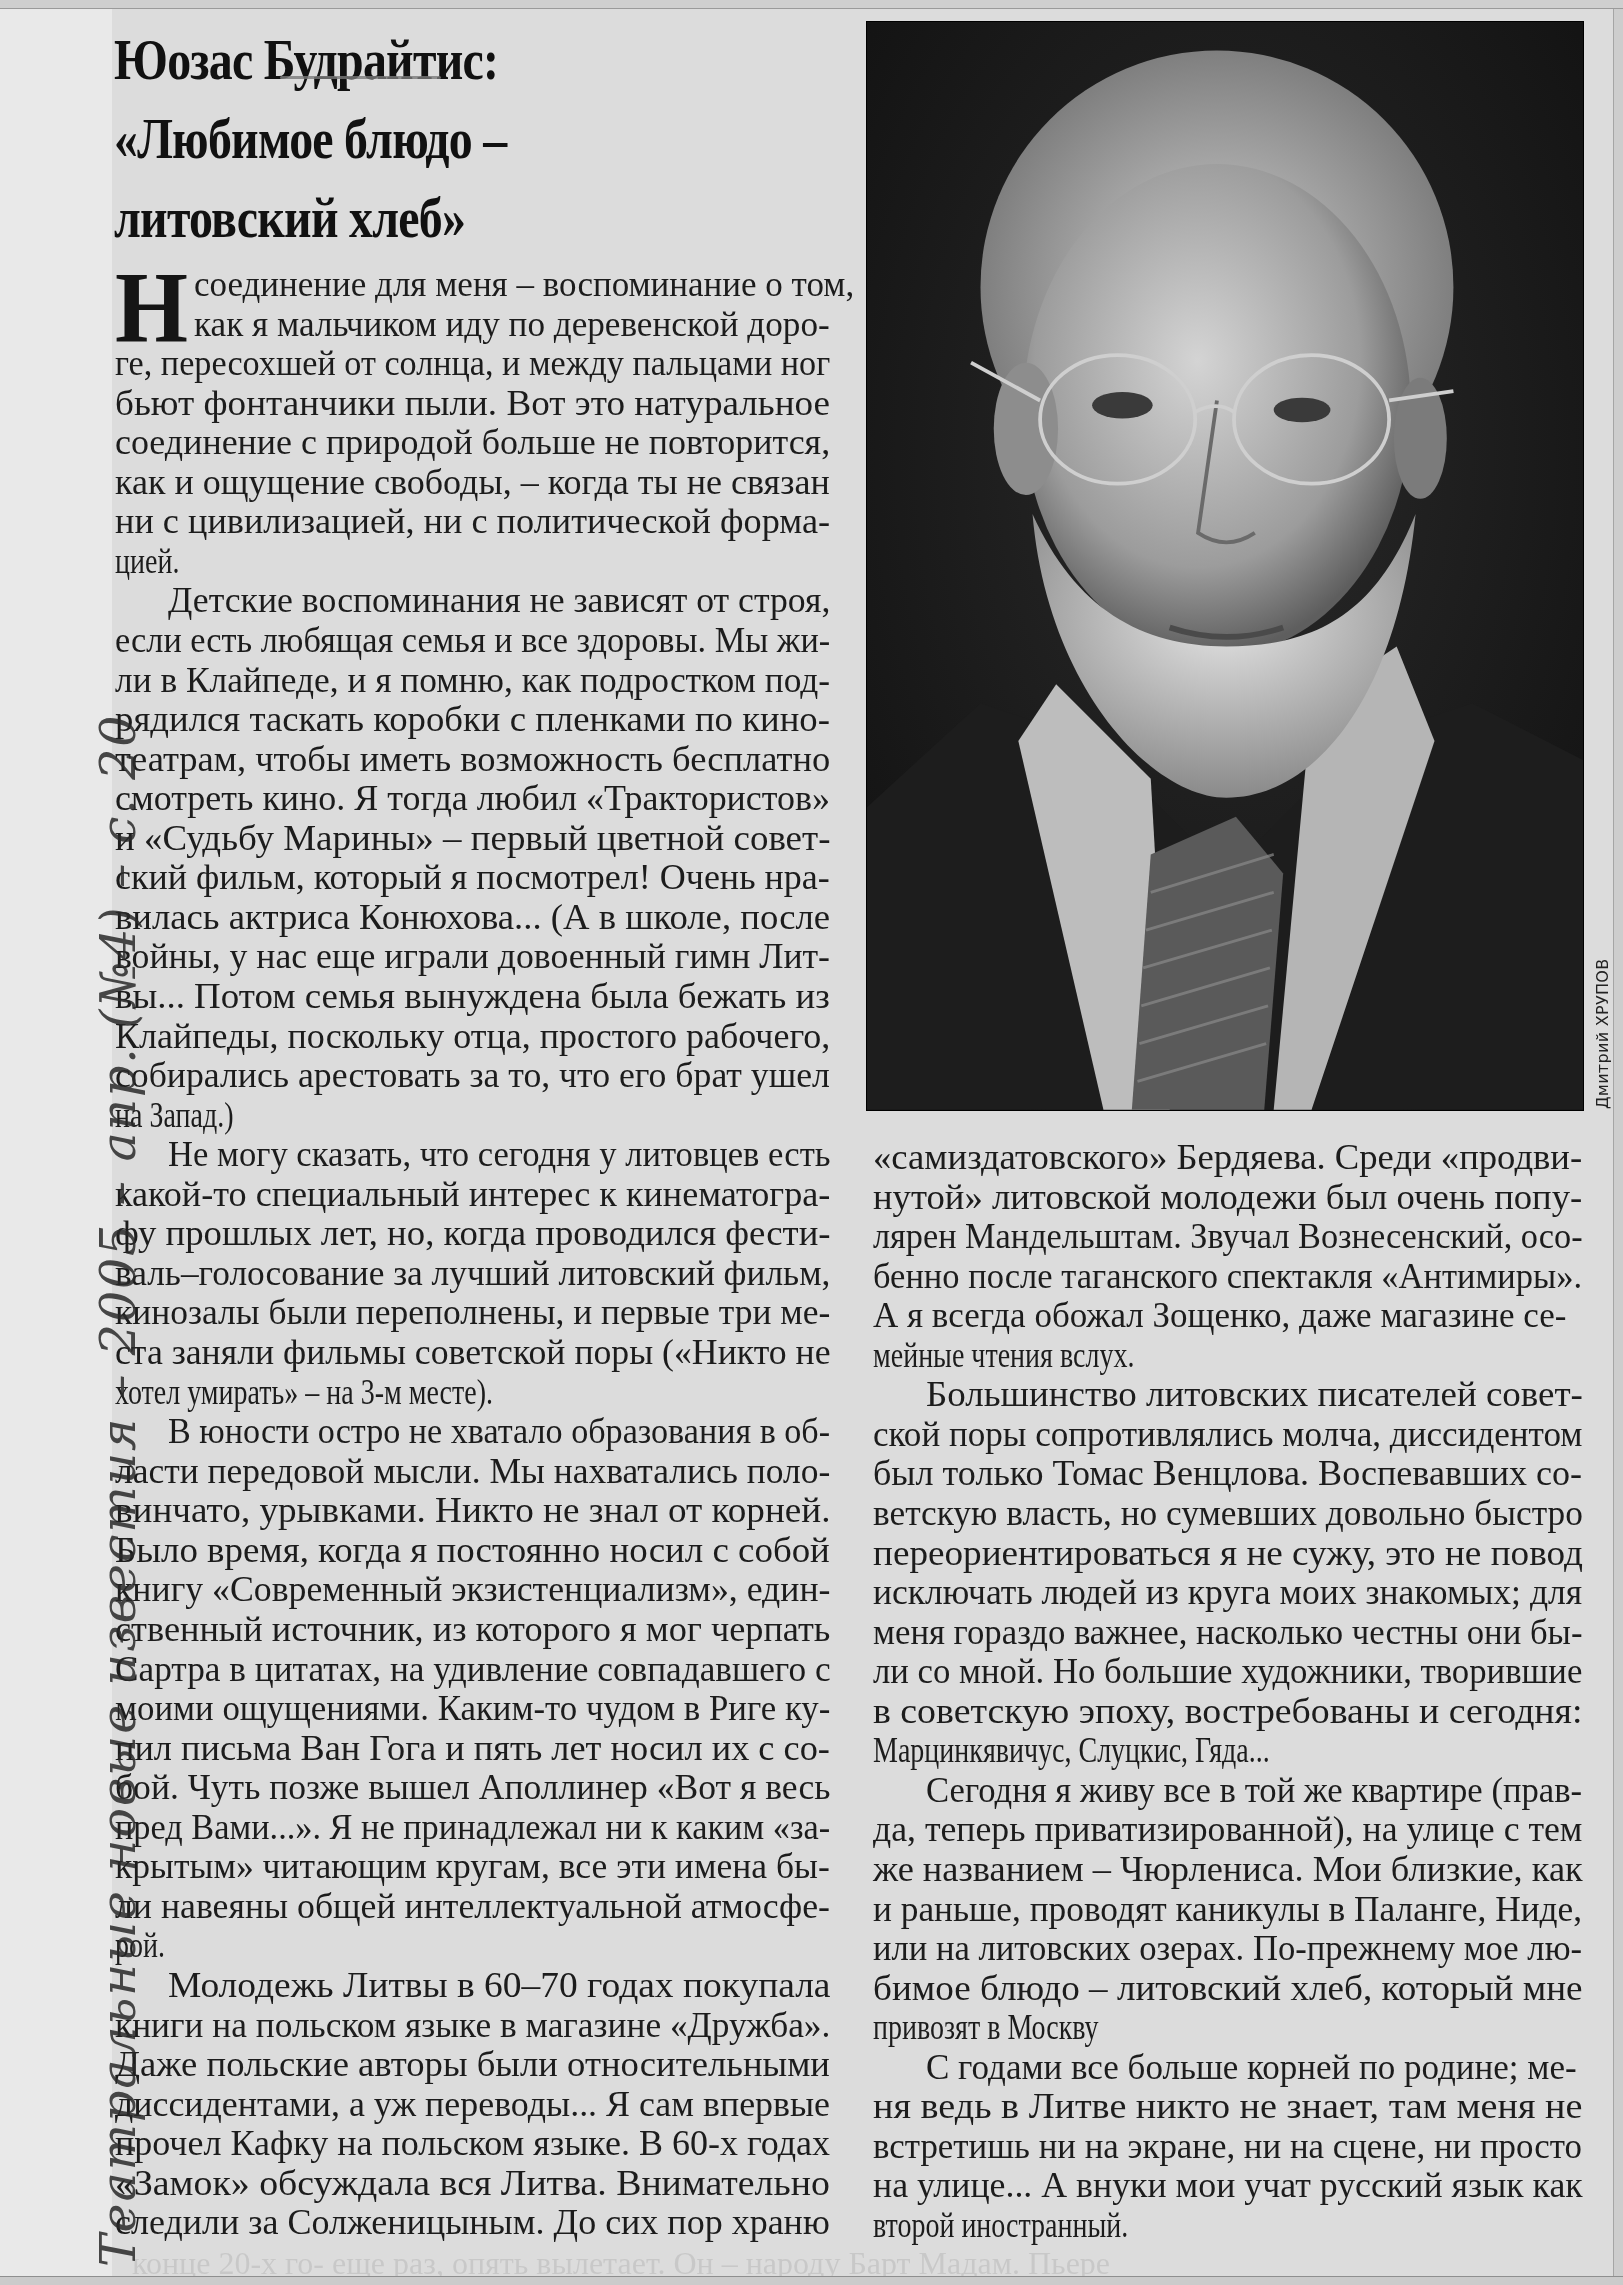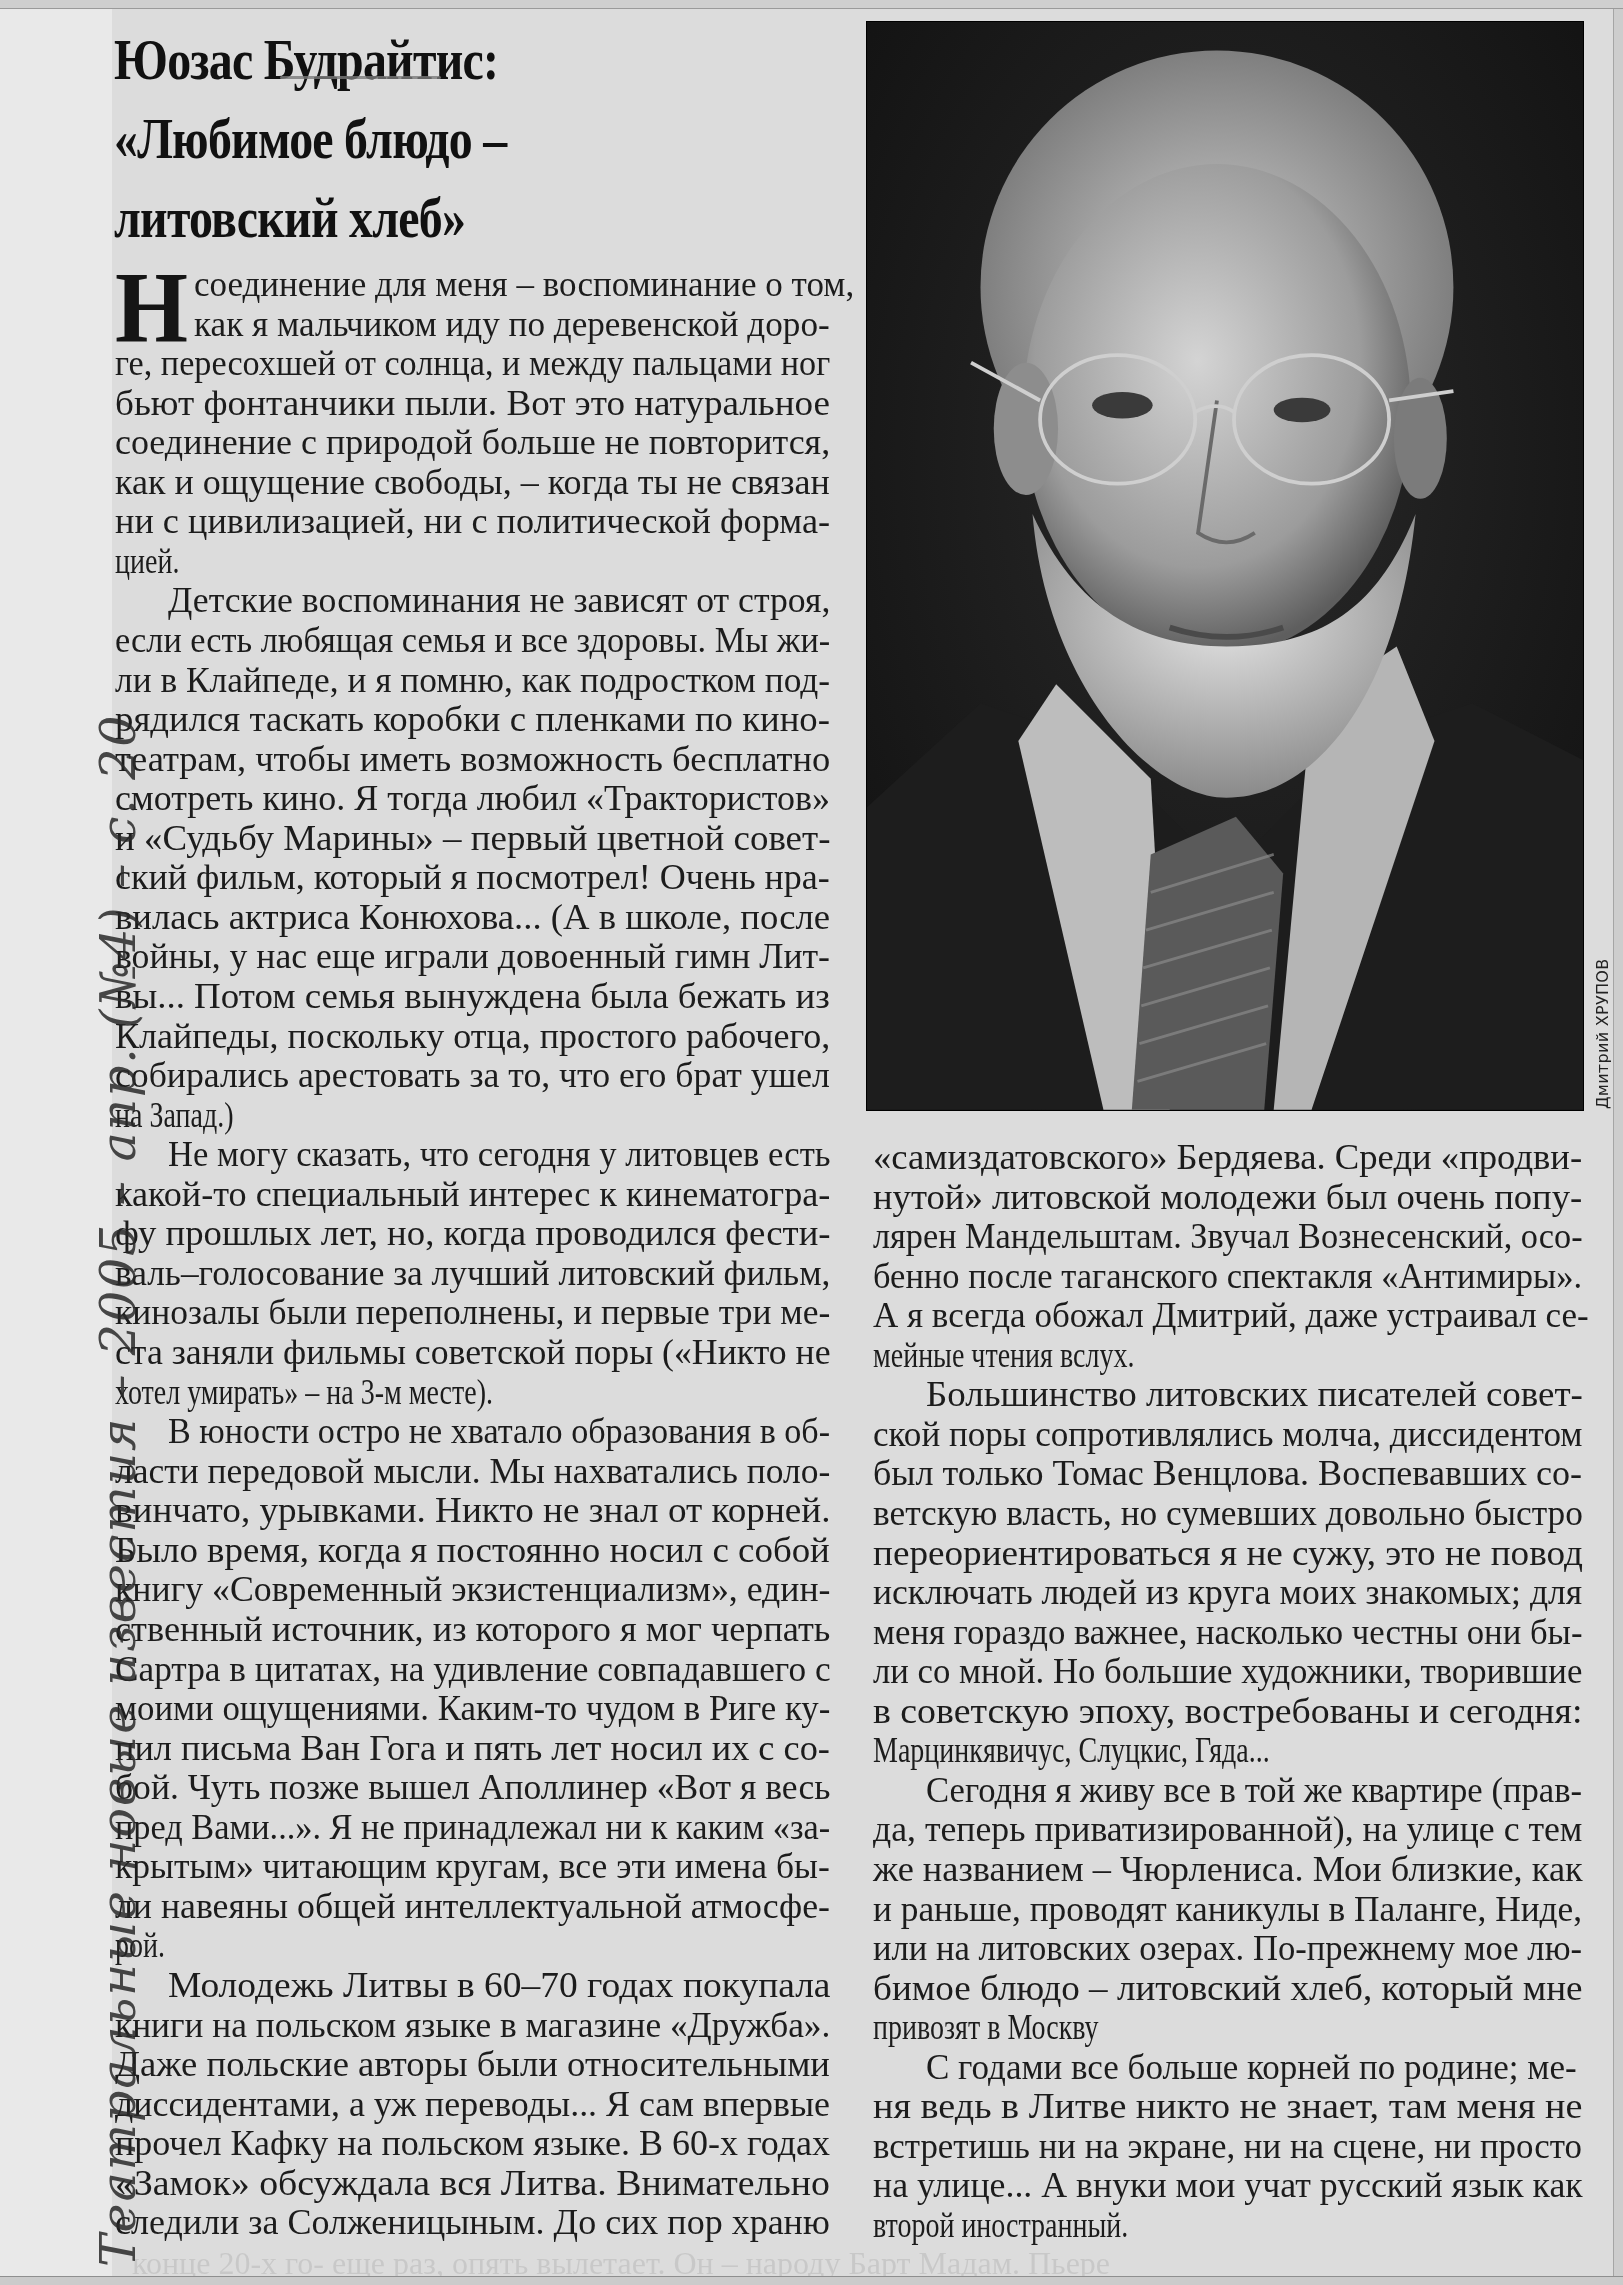--- a/index.html
+++ b/index.html
@@ -171,21 +171,21 @@
     </g>
   </svg>
 </div>
 <div class="photo-credit">Дмитрий ХРУПОВ</div>
 
 <div class="col col-right" id="col-right">
     <div class="line" style="top: 0px; left: 0px; transform: scaleX(1.0475);">«самиздатовского» Бердяева. Среди «продви-</div>
     <div class="line" style="top: 40px; left: 0px; transform: scaleX(1.0475);">нутой» литовской молодежи был очень попу-</div>
     <div class="line" style="top: 79px; left: 0px; transform: scaleX(0.9791);">лярен Мандельштам. Звучал Вознесенский, осо-</div>
     <div class="line" style="top: 119px; left: 0px; transform: scaleX(0.9855);">бенно после таганского спектакля «Антимиры».</div>
-    <div class="line" style="top: 158px; left: 0px; transform: scaleX(1);">А я всегда обожал Дмитрий, даже устраивал се-</div>
+    <div class="line" style="top: 158px; left: 0px; transform: scaleX(1);">А я всегда обожал Зощенко, даже магазине се-</div>
     <div class="line" style="top: 198px; left: 0px; transform: scaleX(0.8);">мейные чтения вслух.</div>
     <div class="line" style="top: 237px; left: 53px; transform: scaleX(1.0563);">Большинство литовских писателей совет-</div>
     <div class="line" style="top: 277px; left: 0px; transform: scaleX(1.0027);">ской поры сопротивлялись молча, диссидентом</div>
     <div class="line" style="top: 316px; left: 0px; transform: scaleX(1.0302);">был только Томас Венцлова. Воспевавших со-</div>
     <div class="line" style="top: 356px; left: 0px; transform: scaleX(1.0094);">ветскую власть, но сумевших довольно быстро</div>
     <div class="line" style="top: 396px; left: 0px; transform: scaleX(1.0623);">переориентироваться я не сужу, это  не повод</div>
     <div class="line" style="top: 435px; left: 0px; transform: scaleX(1.0163);">исключать людей из круга моих знакомых; для</div>
     <div class="line" style="top: 475px; left: 0px; transform: scaleX(0.9921);">меня гораздо важнее, насколько честны они бы-</div>
     <div class="line" style="top: 514px; left: 0px; transform: scaleX(0.9921);">ли со мной. Но большие художники, творившие</div>
     <div class="line" style="top: 554px; left: 0px; transform: scaleX(1.0807);">в советскую эпоху, востребованы и сегодня:</div>

